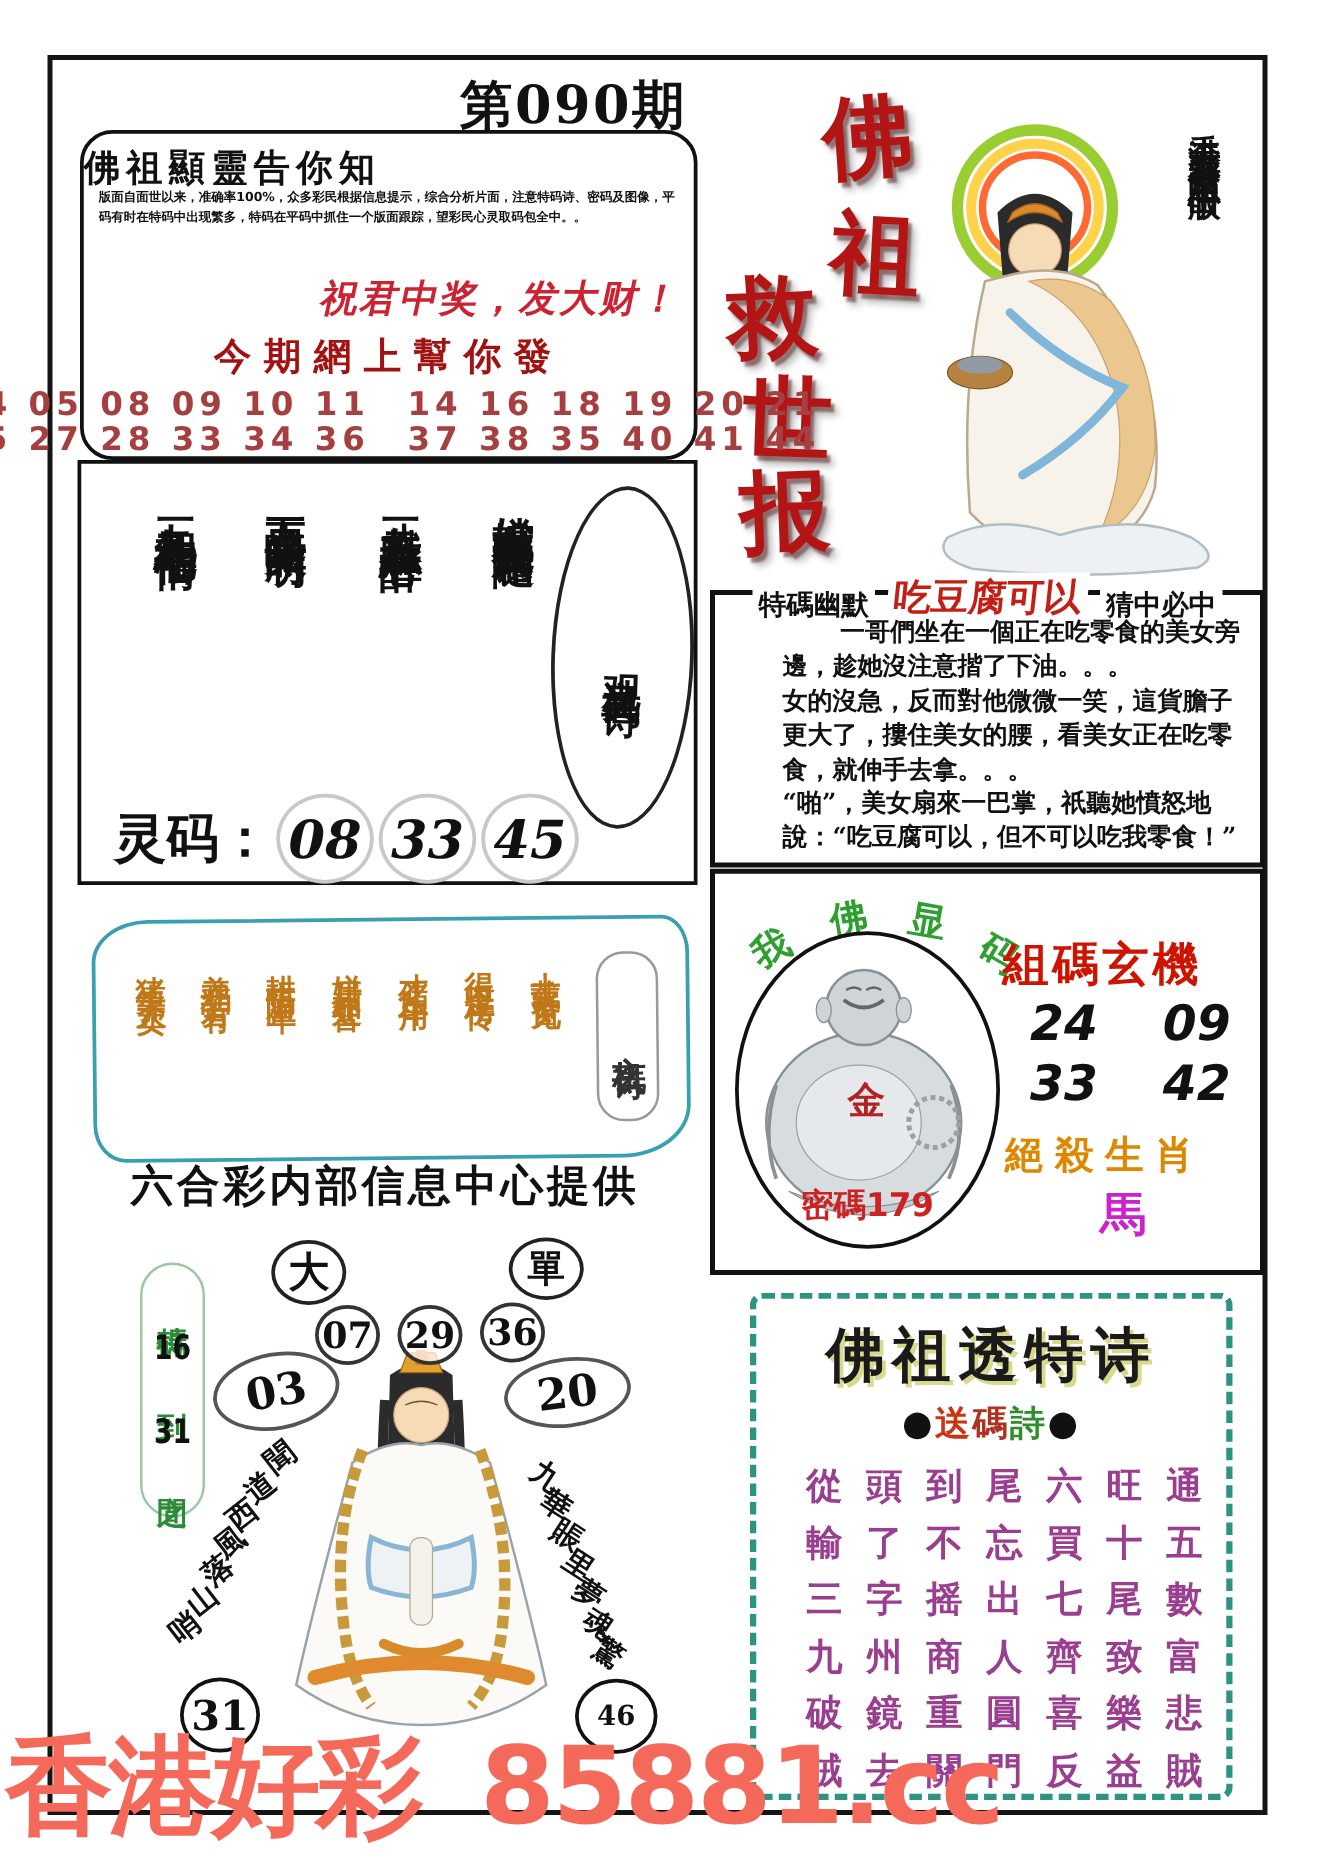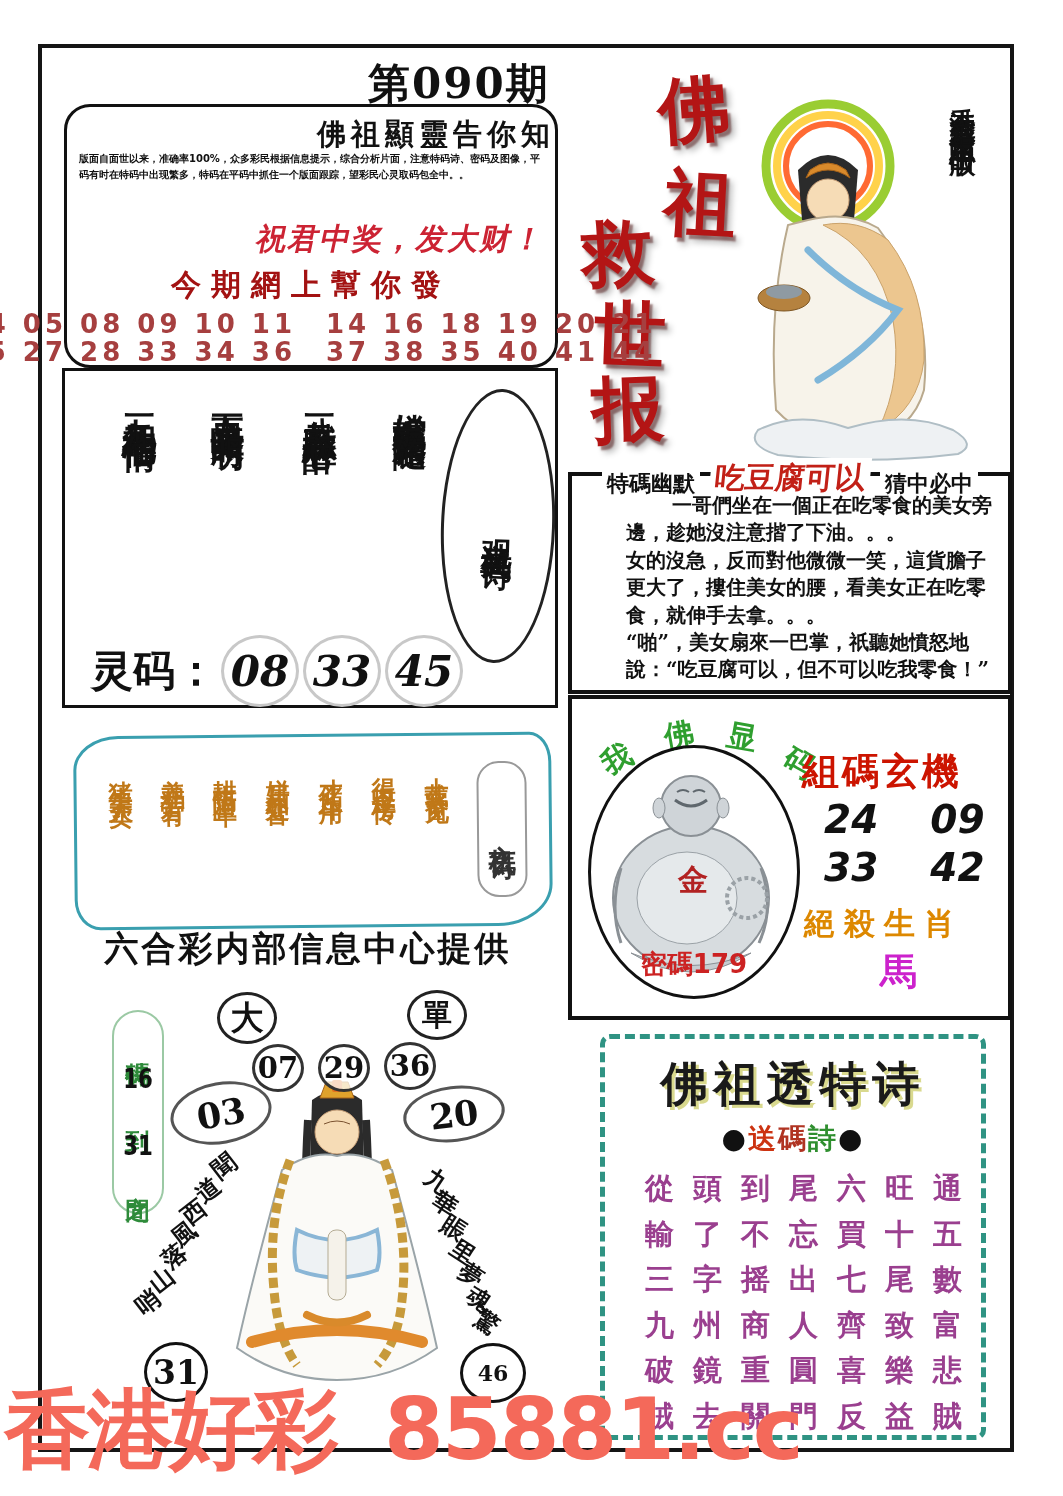--- a/index.html
+++ b/index.html
@@ -7,21 +7,21 @@
         font-family:"DejaVu Sans","Liberation Sans",sans-serif;color:#111;}
   .serif{font-family:"DejaVu Serif","Liberation Serif",serif;}
 
   .page-border{position:absolute;left:38px;top:44px;width:968px;height:1400px;border:4px solid #151515;}
 
   
   .issue{position:absolute;left:368px;top:56px;font-size:42px;font-weight:bold;letter-spacing:2px;}
 
   
   .announce{position:absolute;left:64px;top:104px;width:488px;height:258px;border:3px solid #111;border-radius:26px;}
-  .announce .ttl{position:absolute;left:0;right:0;top:8px;text-align:right;font-size:29px;font-weight:bold;letter-spacing:5px;}
+  .announce .ttl{position:absolute;left:0;right:0;top:8px;text-align:left;font-size:29px;font-weight:bold;letter-spacing:5px;}
   .announce .body{position:absolute;left:12px;right:10px;top:44px;font-size:10px;line-height:1.55;font-weight:600;}
   .announce .wish{position:absolute;right:10px;top:112px;font-size:30px;font-weight:bold;color:#cc2333;
                   transform:skewX(-12deg);letter-spacing:2px;}
   .announce .net{position:absolute;left:0;right:0;top:158px;text-align:center;font-size:30px;font-weight:bold;
                  color:#a31212;letter-spacing:10px;}
   .numrow{position:absolute;left:0;right:0;display:flex;justify-content:center;gap:30px;
           color:#a63f3f;font-size:26px;font-weight:bold;}
   .numrow span{letter-spacing:4px;white-space:pre;}
   .numrow.r1{top:202px;} .numrow.r2{top:230px;}
 

